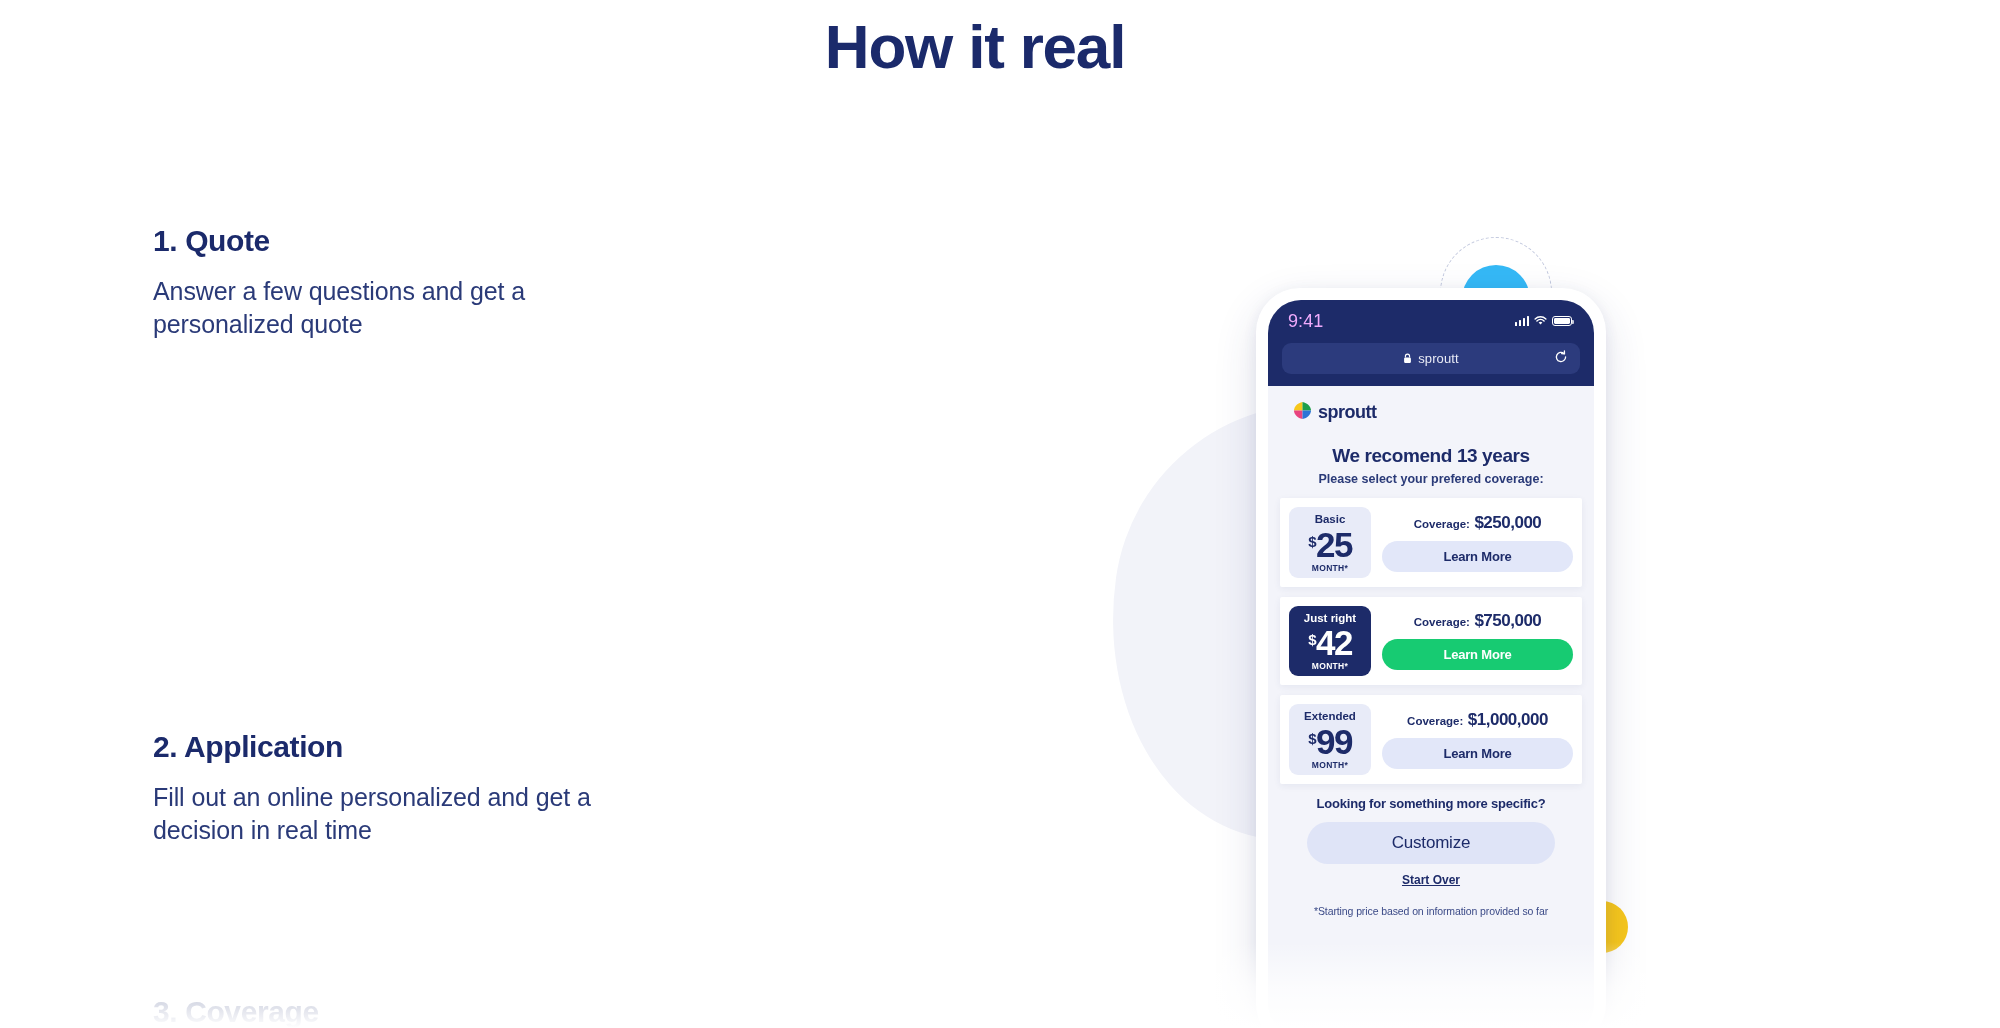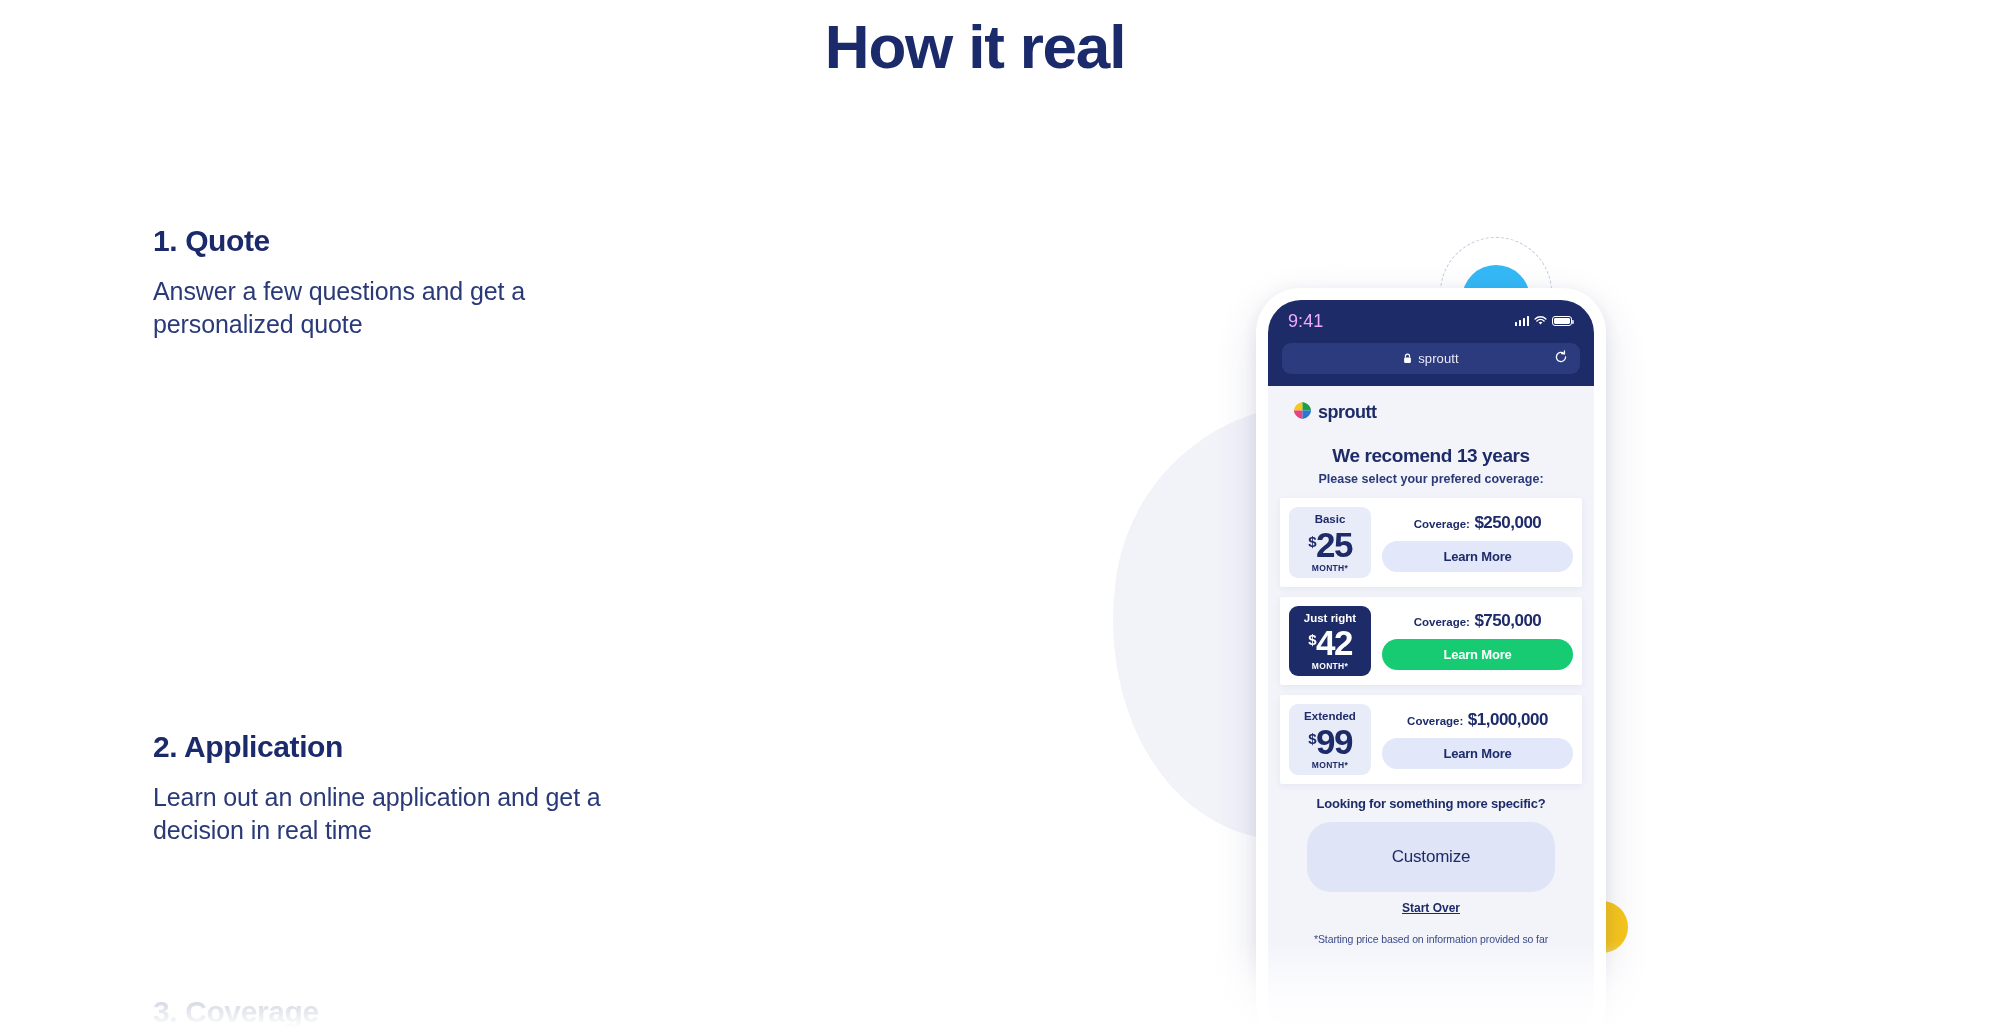--- a/index.html
+++ b/index.html
@@ -356,21 +356,21 @@
   }
 
   .customize-btn {
     display: block;
     margin: 11px auto 0 auto;
     width: 248px;
     background: #dfe4f7;
     color: #1d2b69;
     border: none;
     border-radius: 24px;
-    padding: 25px 0;
+    padding: 11px 0;
     font-family: "Liberation Sans", sans-serif;
     font-size: 17px;
     font-weight: 400;
     letter-spacing: -0.2px;
     cursor: pointer;
   }
 
   .start-over {
     display: block;
     margin-top: 9px;
@@ -416,21 +416,21 @@
 
   <div class="steps">
 
     <div class="step step-1">
       <div class="step-title">1. Quote</div>
       <div class="step-body">Answer a few questions and get a personalized quote</div>
     </div>
 
     <div class="step step-2">
       <div class="step-title">2. Application</div>
-      <div class="step-body">Learn out an online application and get a decision in real time</div>
+      <div class="step-body">Fill out an online personalized and get a decision in real time</div>
     </div>
 
     <div class="step step-3">
       <div class="step-title">3. Coverage</div>
 
     </div>
 
   </div>
 
   <div class="phone">

